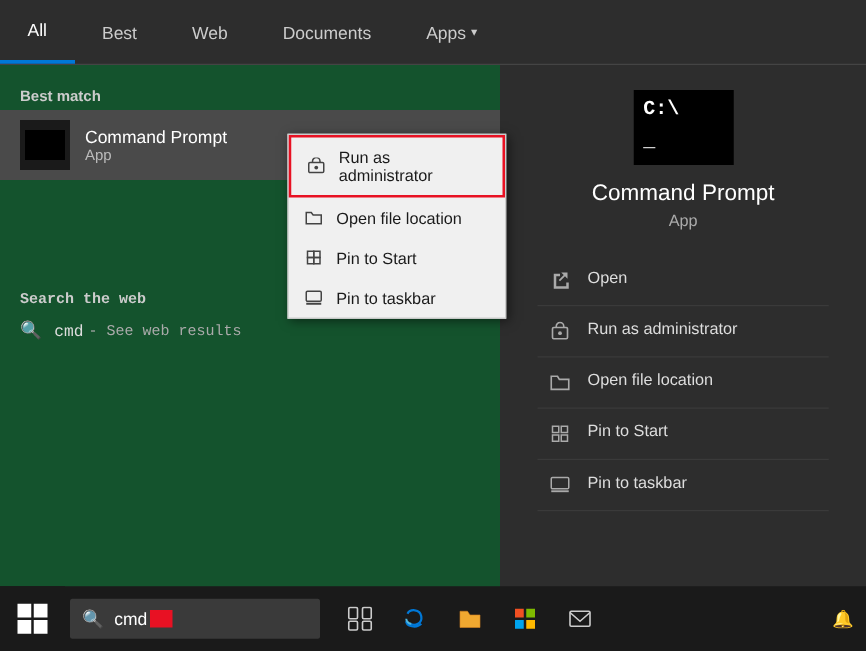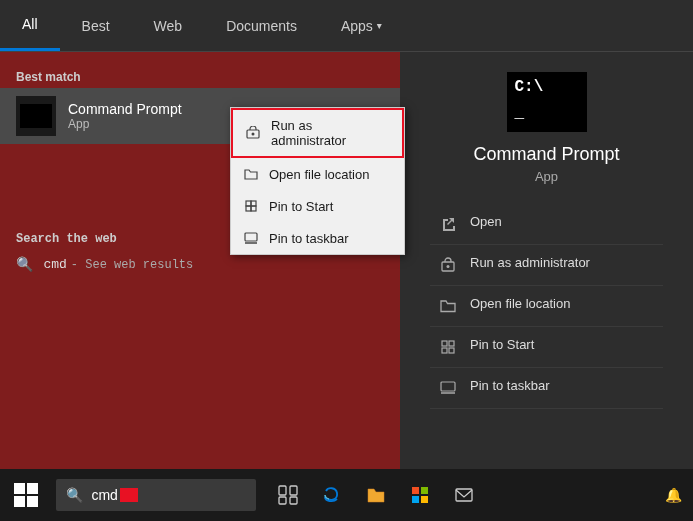--- a/index.html
+++ b/index.html
@@ -37,21 +37,21 @@
 
     
     .main-area {
       display: flex;
       height: 469px; 
     }
 
     
     .left-panel {
       width: 400px;
-      background: #7f1d1d;
+      background: #14532d;
       padding: 12px 0;
       position: relative;
     }
 
     .section-label {
       color: #ccc;
       font-size: 12px;
       padding: 6px 16px 4px;
       font-weight: 600;
     }

